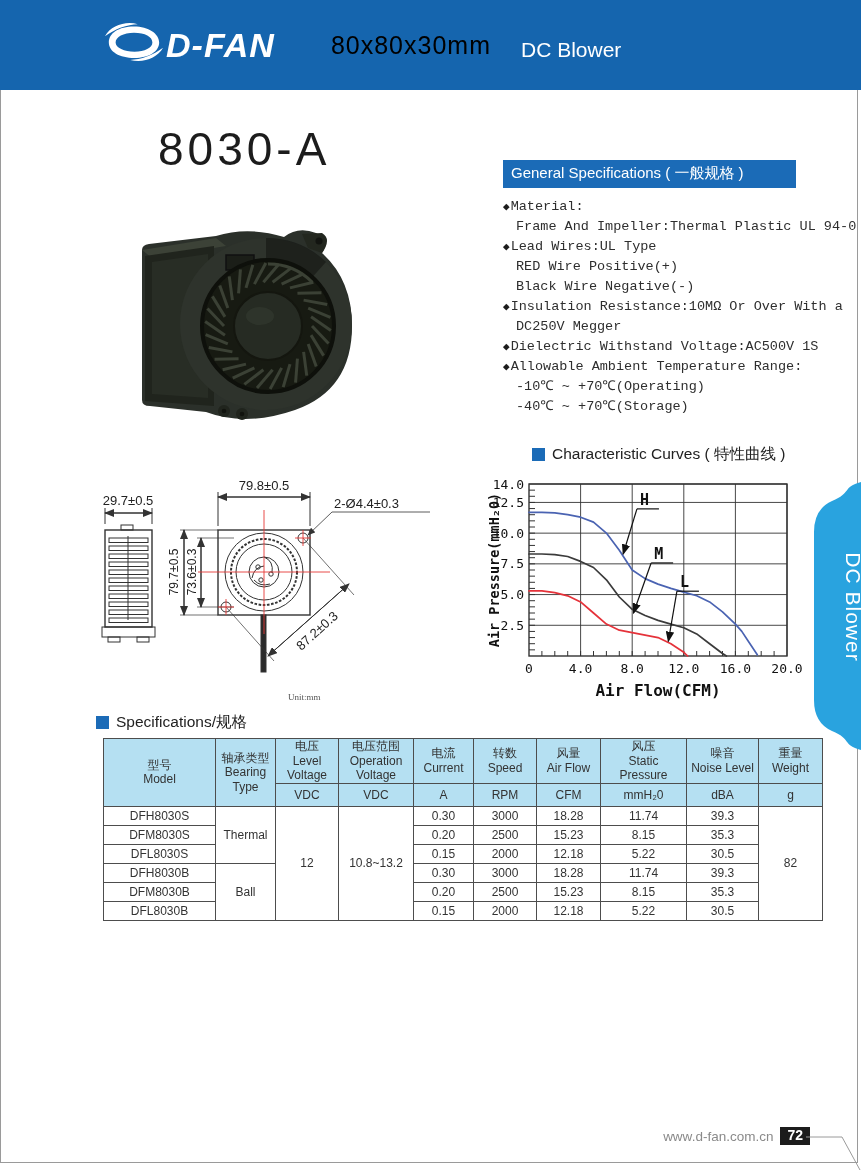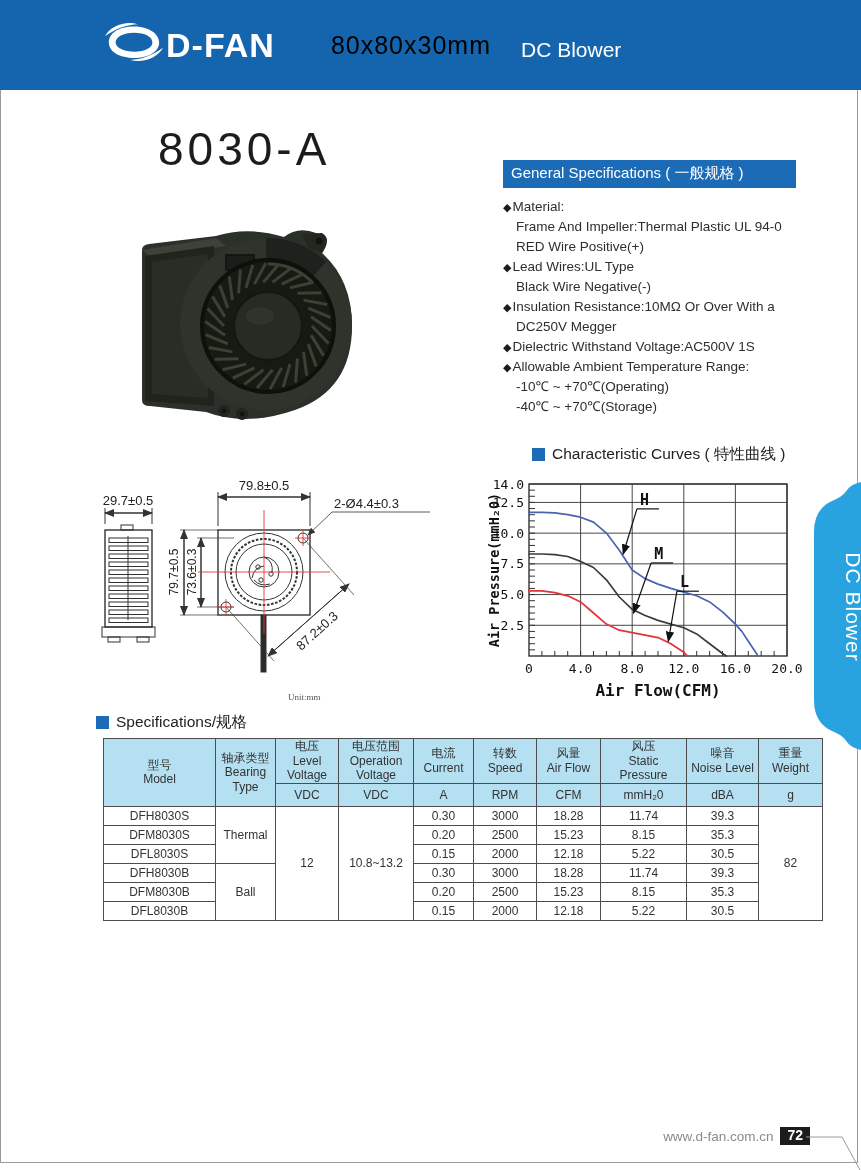--- a/index.html
+++ b/index.html
@@ -1,30 +1,30 @@
 <!DOCTYPE html>
 <html><head>
 <meta charset="utf-8">
 <style>
   html,body{margin:0;padding:0;background:#e8e8e8;font-family:"Liberation Sans",sans-serif;}
   .page{position:relative;width:861px;height:1170px;background:#fff;margin:0 auto;overflow:hidden;}
   .frame{position:absolute;left:0;top:0;width:856px;height:1162px;border:1px solid #9a9a9a;border-top:none;pointer-events:none;}
   
   .topbar{position:absolute;left:0;top:0;width:861px;height:90px;background:#1565ae;display:flex;align-items:center;}
   .brand{display:flex;align-items:center;margin-left:104px;}
-  .brand-name{color:#fff;font-size:34px;font-weight:bold;letter-spacing:1px;margin-left:2px;}
+  .brand-name{color:#fff;font-size:34px;font-weight:bold;letter-spacing:1px;margin-left:2px;font-style:italic;}
   .size-label{color:#000000;font-size:25px;margin-left:56px;letter-spacing:1px;}
   .product-label{color:#fff;font-size:21px;margin-left:30px;margin-top:10px;}
   
   .model-title{position:absolute;left:158px;top:122px;font-size:46px;letter-spacing:4px;color:#1c1c1c;}
   
   .gs{position:absolute;left:503px;top:160px;width:293px;}
   .gs-header{background:#1b6bb7;color:#fff;font-size:15px;padding:4px 8px 5px 8px;}
   .gs-list{margin-top:9px;font-size:13.5px;color:#2e2e2e;line-height:20px;}
-  .gs-line{white-space:nowrap;}
+  .gs-line{white-space:nowrap;font-family:Liberation Mono, monospace;}
   .gs-line .diamond{font-size:11px;margin-right:1px;color:#1c1c1c;}
   .gs-line.cont{padding-left:13px;}
   
   .sec{position:absolute;font-size:15.5px;color:#222;display:flex;align-items:center;}
   .sec .sq{width:13px;height:13px;background:#1b6bb7;margin-right:7px;display:inline-block;}
   
   .side-tab{position:absolute;left:806px;top:480px;width:55px;height:272px;}
   .side-tab-text{position:absolute;left:793px;top:595px;width:120px;text-align:center;color:#fff;font-size:21px;letter-spacing:1px;transform:rotate(90deg);transform-origin:center;}
   
   .spec-table{position:absolute;left:103px;top:738px;border-collapse:collapse;table-layout:fixed;width:719px;font-size:12px;color:#333;}
@@ -130,22 +130,22 @@
       <circle cx="98" cy="203" r="2.3" fill="#11130e"></circle>
       <circle cx="116" cy="206" r="2.3" fill="#11130e"></circle>
     </svg>
   </div>
 
   <div class="gs">
     <div class="gs-header">General Specifications ( 一般规格 )</div>
     <div class="gs-list" id="gs-list">
         <div class="gs-line"><span class="diamond">◆</span>Material:</div>
         <div class="gs-line cont">Frame And Impeller:Thermal Plastic UL 94-0</div>
+        <div class="gs-line"><span class="diamond">◆</span>Lead Wires:UL Type</div>
         <div class="gs-line cont">RED Wire Positive(+)</div>
-        <div class="gs-line"><span class="diamond">◆</span>Lead Wires:UL Type</div>
         <div class="gs-line cont">Black Wire Negative(-)</div>
         <div class="gs-line"><span class="diamond">◆</span>Insulation Resistance:10MΩ Or Over With a</div>
         <div class="gs-line cont">DC250V Megger</div>
         <div class="gs-line"><span class="diamond">◆</span>Dielectric Withstand Voltage:AC500V 1S</div>
         <div class="gs-line"><span class="diamond">◆</span>Allowable Ambient Temperature Range:</div>
         <div class="gs-line cont">-10℃ ~ +70℃(Operating)</div>
         <div class="gs-line cont">-40℃ ~ +70℃(Storage)</div>
       </div>
   </div>
 

